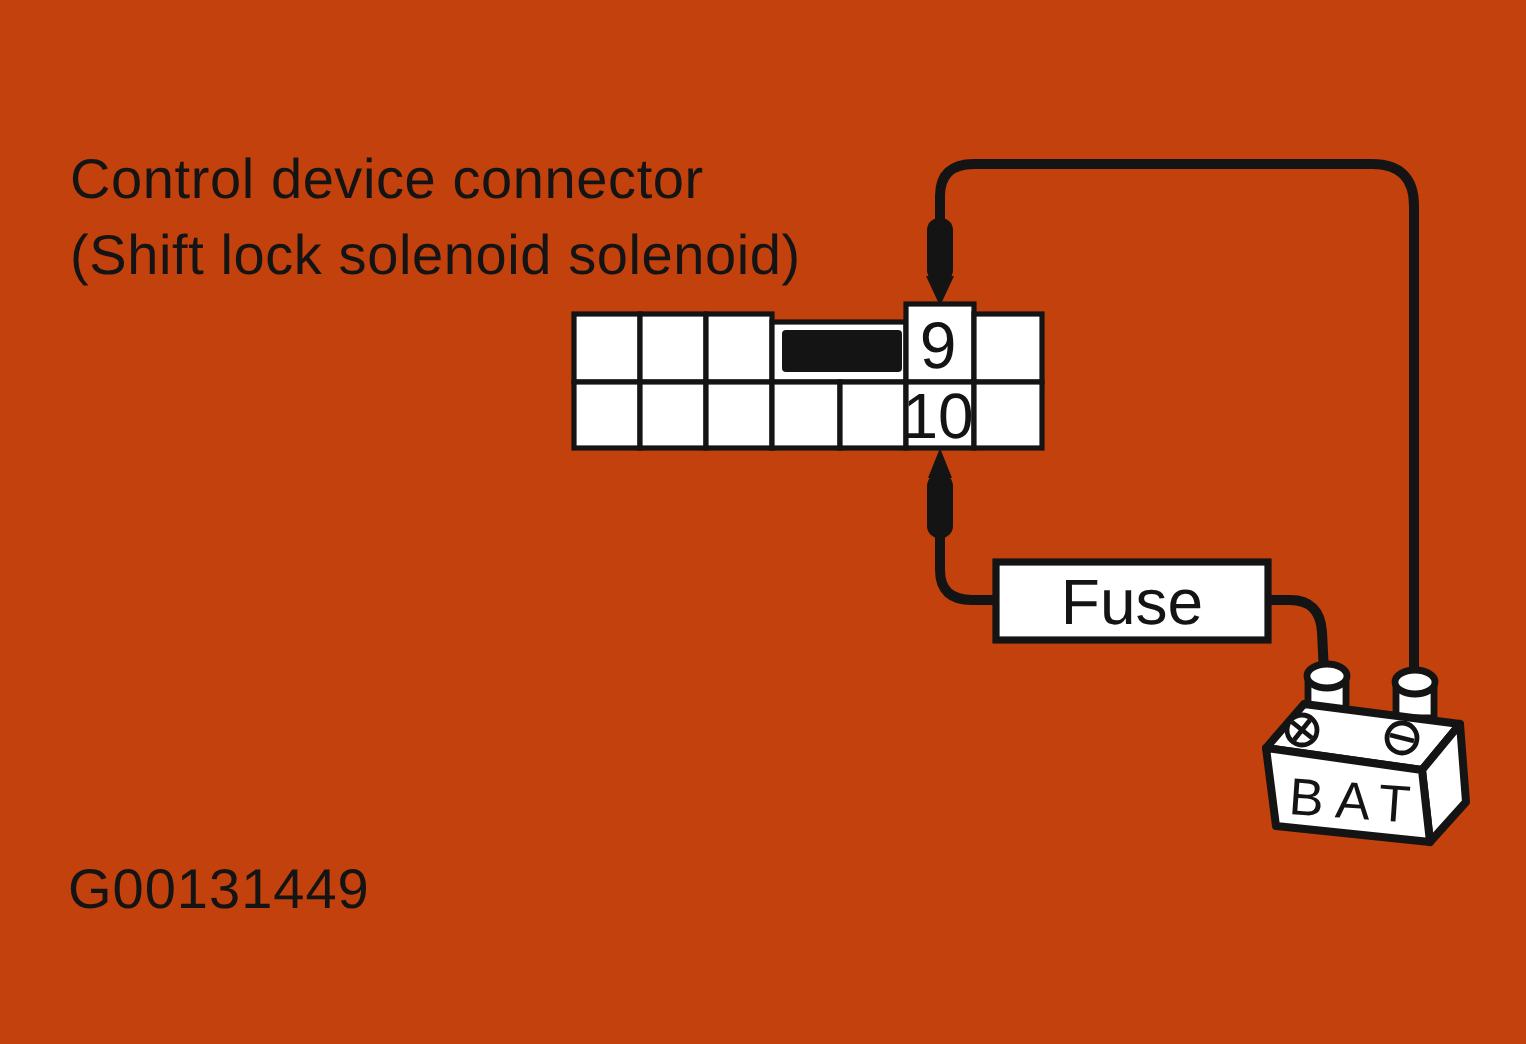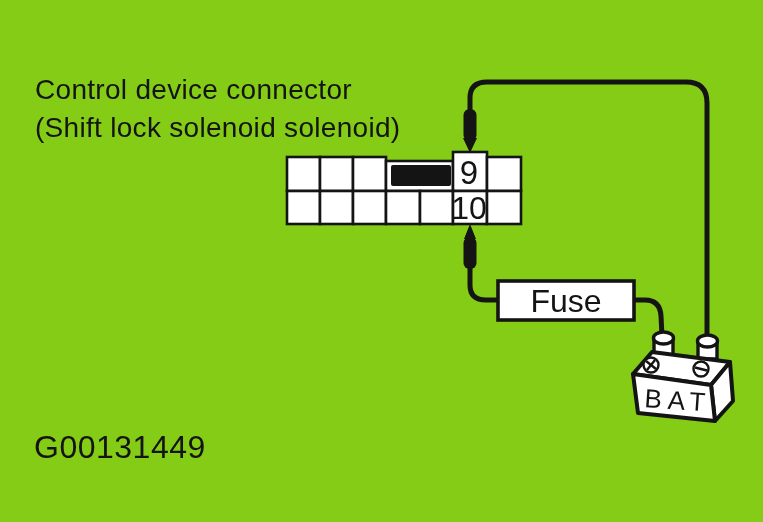--- a/index.html
+++ b/index.html
@@ -4,40 +4,40 @@
 <style>
   html, body {
     margin: 0;
     padding: 0;
     background: #ffffff;
   }
   .canvas {
     position: relative;
     width: 763px;
     height: 522px;
-    background: #84cc16;
+    background: #c2410c;
     font-family: "Liberation Sans", sans-serif;
     color: #141414;
     overflow: hidden;
   }
   .title-block {
     position: absolute;
     left: 35px;
     top: 71px;
     font-size: 28px;
     line-height: 38px;
     letter-spacing: 0.3px;
     color: #141414;
     white-space: nowrap;
   }
   .figure-id {
     position: absolute;
     left: 34px;
     top: 429px;
-    font-size: 32px;
+    font-size: 28px;
     letter-spacing: 0.5px;
     color: #141414;
   }
   svg.diagram {
     position: absolute;
     left: 0;
     top: 0;
   }
   svg text {
     font-family: "Liberation Sans", sans-serif;

